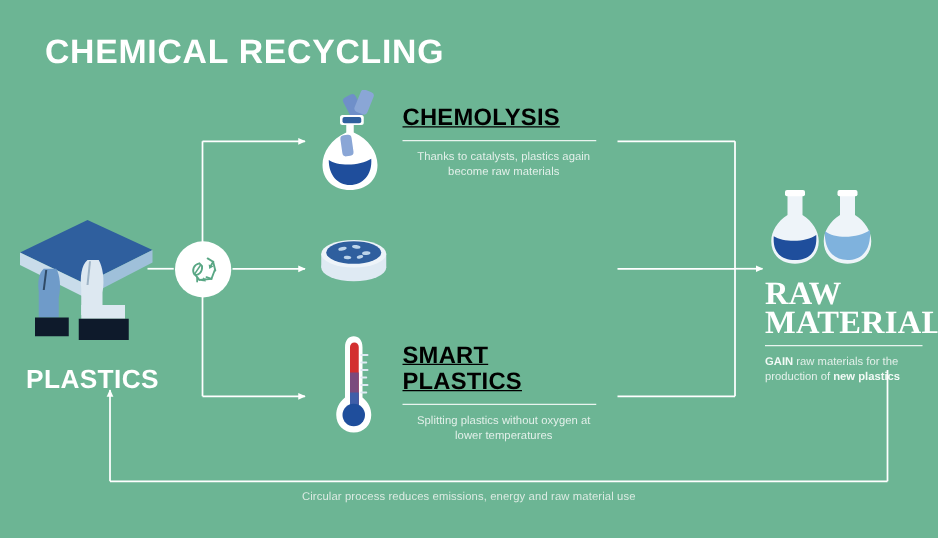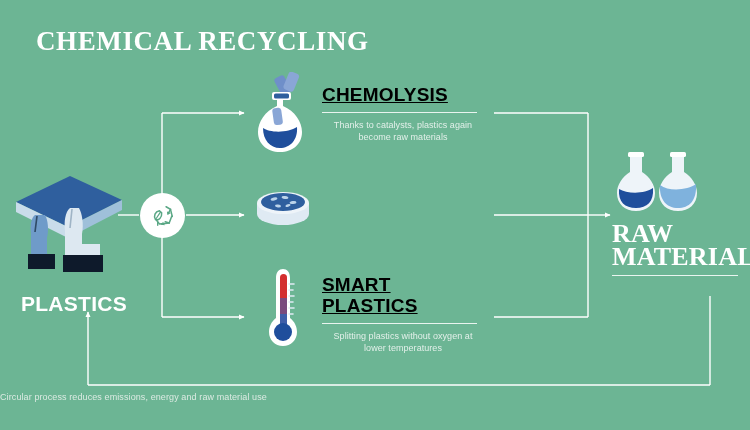--- a/index.html
+++ b/index.html
@@ -14,21 +14,20 @@
 
   
   .wires{position:absolute;left:0;top:0;width:750px;height:430px;z-index:1;}
 
   
   .title{
     position:absolute;left:36px;top:28px;
     font-size:27px;font-weight:bold;color:#ffffff;
     letter-spacing:.6px;line-height:1;
     white-space:nowrap;
-    font-family:Liberation Serif, serif;
   }
 
   
   .plastics-wrap{position:absolute;left:8px;top:170px;width:130px;height:140px;z-index:3;}
   .plastics-art{position:absolute;left:0;top:0;width:120px;height:110px;}
   .plastics-label{
     position:absolute;left:0;top:122px;width:132px;
     text-align:center;color:#ffffff;font-size:21px;font-weight:bold;
     letter-spacing:.3px;white-space:nowrap;
   }
@@ -68,21 +67,21 @@
   .raw-h{
     color:#ffffff;font-size:26px;font-weight:bold;line-height:23px;
     letter-spacing:.2px;margin:0;font-family:Liberation Serif, serif;
   }
   .raw-rule{height:1px;background:rgba(255,255,255,.85);margin:7px 0 6px 0;width:126px;}
   .raw-p{color:#e3f0ea;font-size:9px;line-height:12px;margin:0;}
   .raw-p b{font-weight:bold;color:#f2faf6;}
 
   
   .caption{
-    position:absolute;left:0;top:392px;width:750px;
+    position:absolute;left:0;top:392px;width:750px;text-align:center;
     color:#dcebe3;font-size:9px;letter-spacing:.1px;z-index:3;
   }
 </style>
 </head>
 <body>
 
 <div class="stage">
 
   <svg class="wires" viewBox="0 0 750 430" width="750" height="430">
     <defs>
@@ -227,17 +226,20 @@
       <path d="M14,2 L14,20 C6,25 1,33 1,41 C1,52 9,59 20,59 C31,59 39,52 39,41 C39,33 34,25 26,20 L26,2 Z" fill="#eef4f9"></path>
       <path d="M3,37 C11,42 29,42 37,36 C38,50 31,56 20,56 C9,56 2,50 3,37 Z" fill="#1f4e9c"></path>
       <rect x="12" y="0" width="16" height="5" rx="1.6" fill="#ffffff"></rect>
 
       <path d="M56,2 L56,20 C48,25 43,33 43,41 C43,52 51,59 62,59 C73,59 81,52 81,41 C81,33 76,25 68,20 L68,2 Z" fill="#eef4f9"></path>
       <path d="M44,33 C53,40 72,38 80,32 C81,49 73,56 62,56 C51,56 43,48 44,33 Z" fill="#7fb2dd"></path>
       <rect x="54" y="0" width="16" height="5" rx="1.6" fill="#ffffff"></rect>
     </svg>
     <h2 class="raw-h">RAW MATERIALS</h2>
     <div class="raw-rule"></div>
+    <p class="raw-p">
+      <b>GAIN</b><span> raw materials for the production of </span><b>new plastics</b>
+    </p>
   </div>
 
   <div class="caption">Circular process reduces emissions, energy and raw material use</div>
 
 </div>
 
 </body></html>

